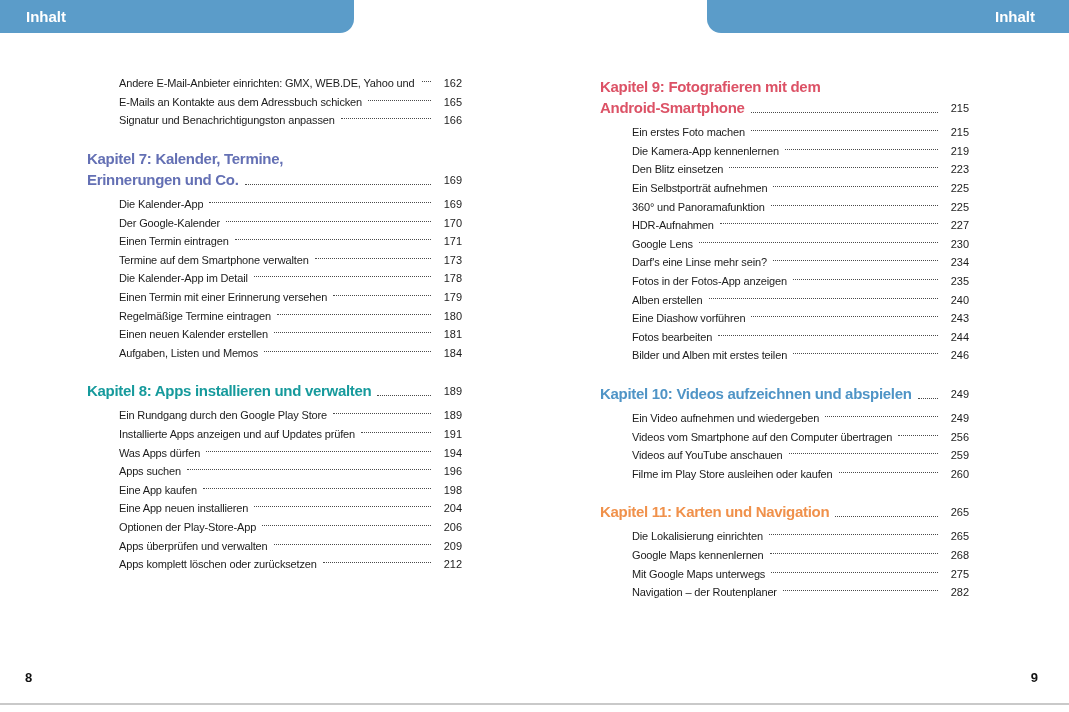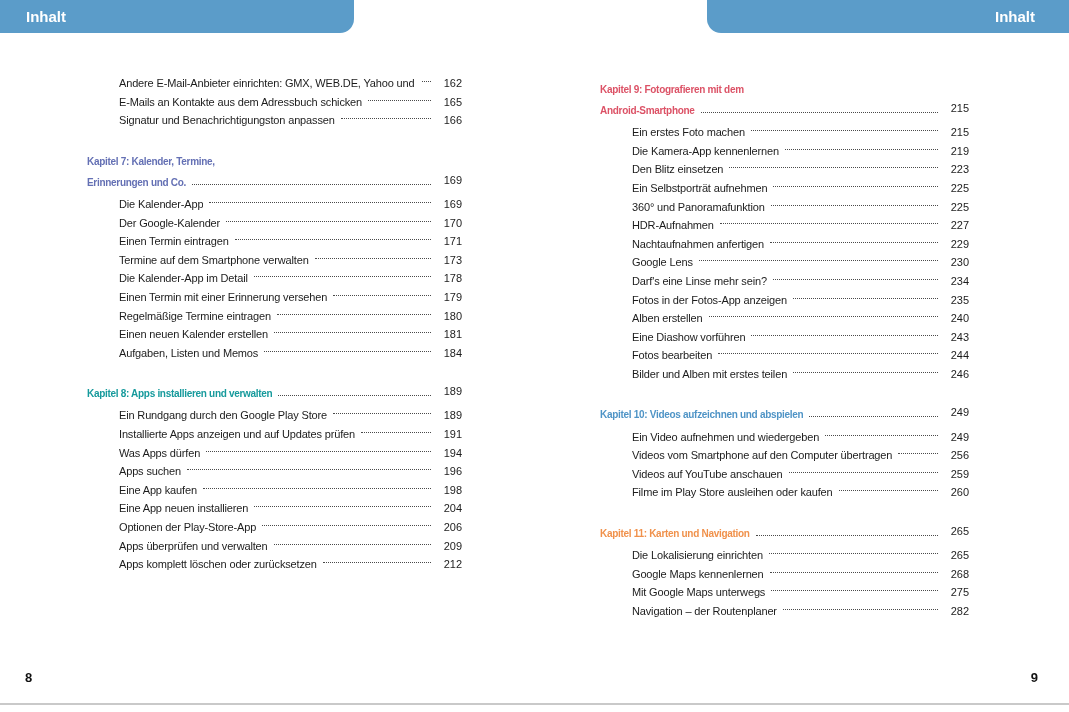--- a/index.html
+++ b/index.html
@@ -37,21 +37,21 @@
   .leader {
     flex:1 1 10px; min-width:8px;
     border-bottom:1.5px dotted #4a4a4a;
     margin:0 5px 3px 6px;
   }
   .epage, .hpage {
     width:26px; flex:none; text-align:right;
     font-size:11px; font-weight:normal; color:#1c1c1c; letter-spacing:0;
   }
   .hrow { display:flex; align-items:flex-end; height:21px; }
-  .htext { font-size:10px; font-weight:bold; white-space:nowrap; letter-spacing:-0.3px; }
+  .htext { font-size:15px; font-weight:bold; white-space:nowrap; letter-spacing:-0.3px; }
   .hpage { margin-bottom:2px; }
 
   .folio { position:absolute; top:670px; font-size:13px; font-weight:bold; color:#111; }
   .folio-left  { left:25px; }
   .folio-right { right:31px; }
 
   .bottom-line { position:absolute; left:0; right:0; top:703px; height:2px; background:#c9c9c9; }
 </style>
 </head>
 <body>
@@ -230,25 +230,20 @@
           <span class="etext">360° und Panoramafunktion</span>
           <span class="leader"></span>
           <span class="epage">225</span>
         </div>
         <div class="row">
           <span class="etext">HDR-Aufnahmen</span>
           <span class="leader"></span>
           <span class="epage">227</span>
         </div>
         <div class="row">
-          <span class="etext">Nachtaufnahmen anfertigen</span>
-          <span class="leader"></span>
-          <span class="epage">229</span>
-        </div>
-        <div class="row">
           <span class="etext">Google Lens</span>
           <span class="leader"></span>
           <span class="epage">230</span>
         </div>
         <div class="row">
           <span class="etext">Darf's eine Linse mehr sein?</span>
           <span class="leader"></span>
           <span class="epage">234</span>
         </div>
         <div class="row">

